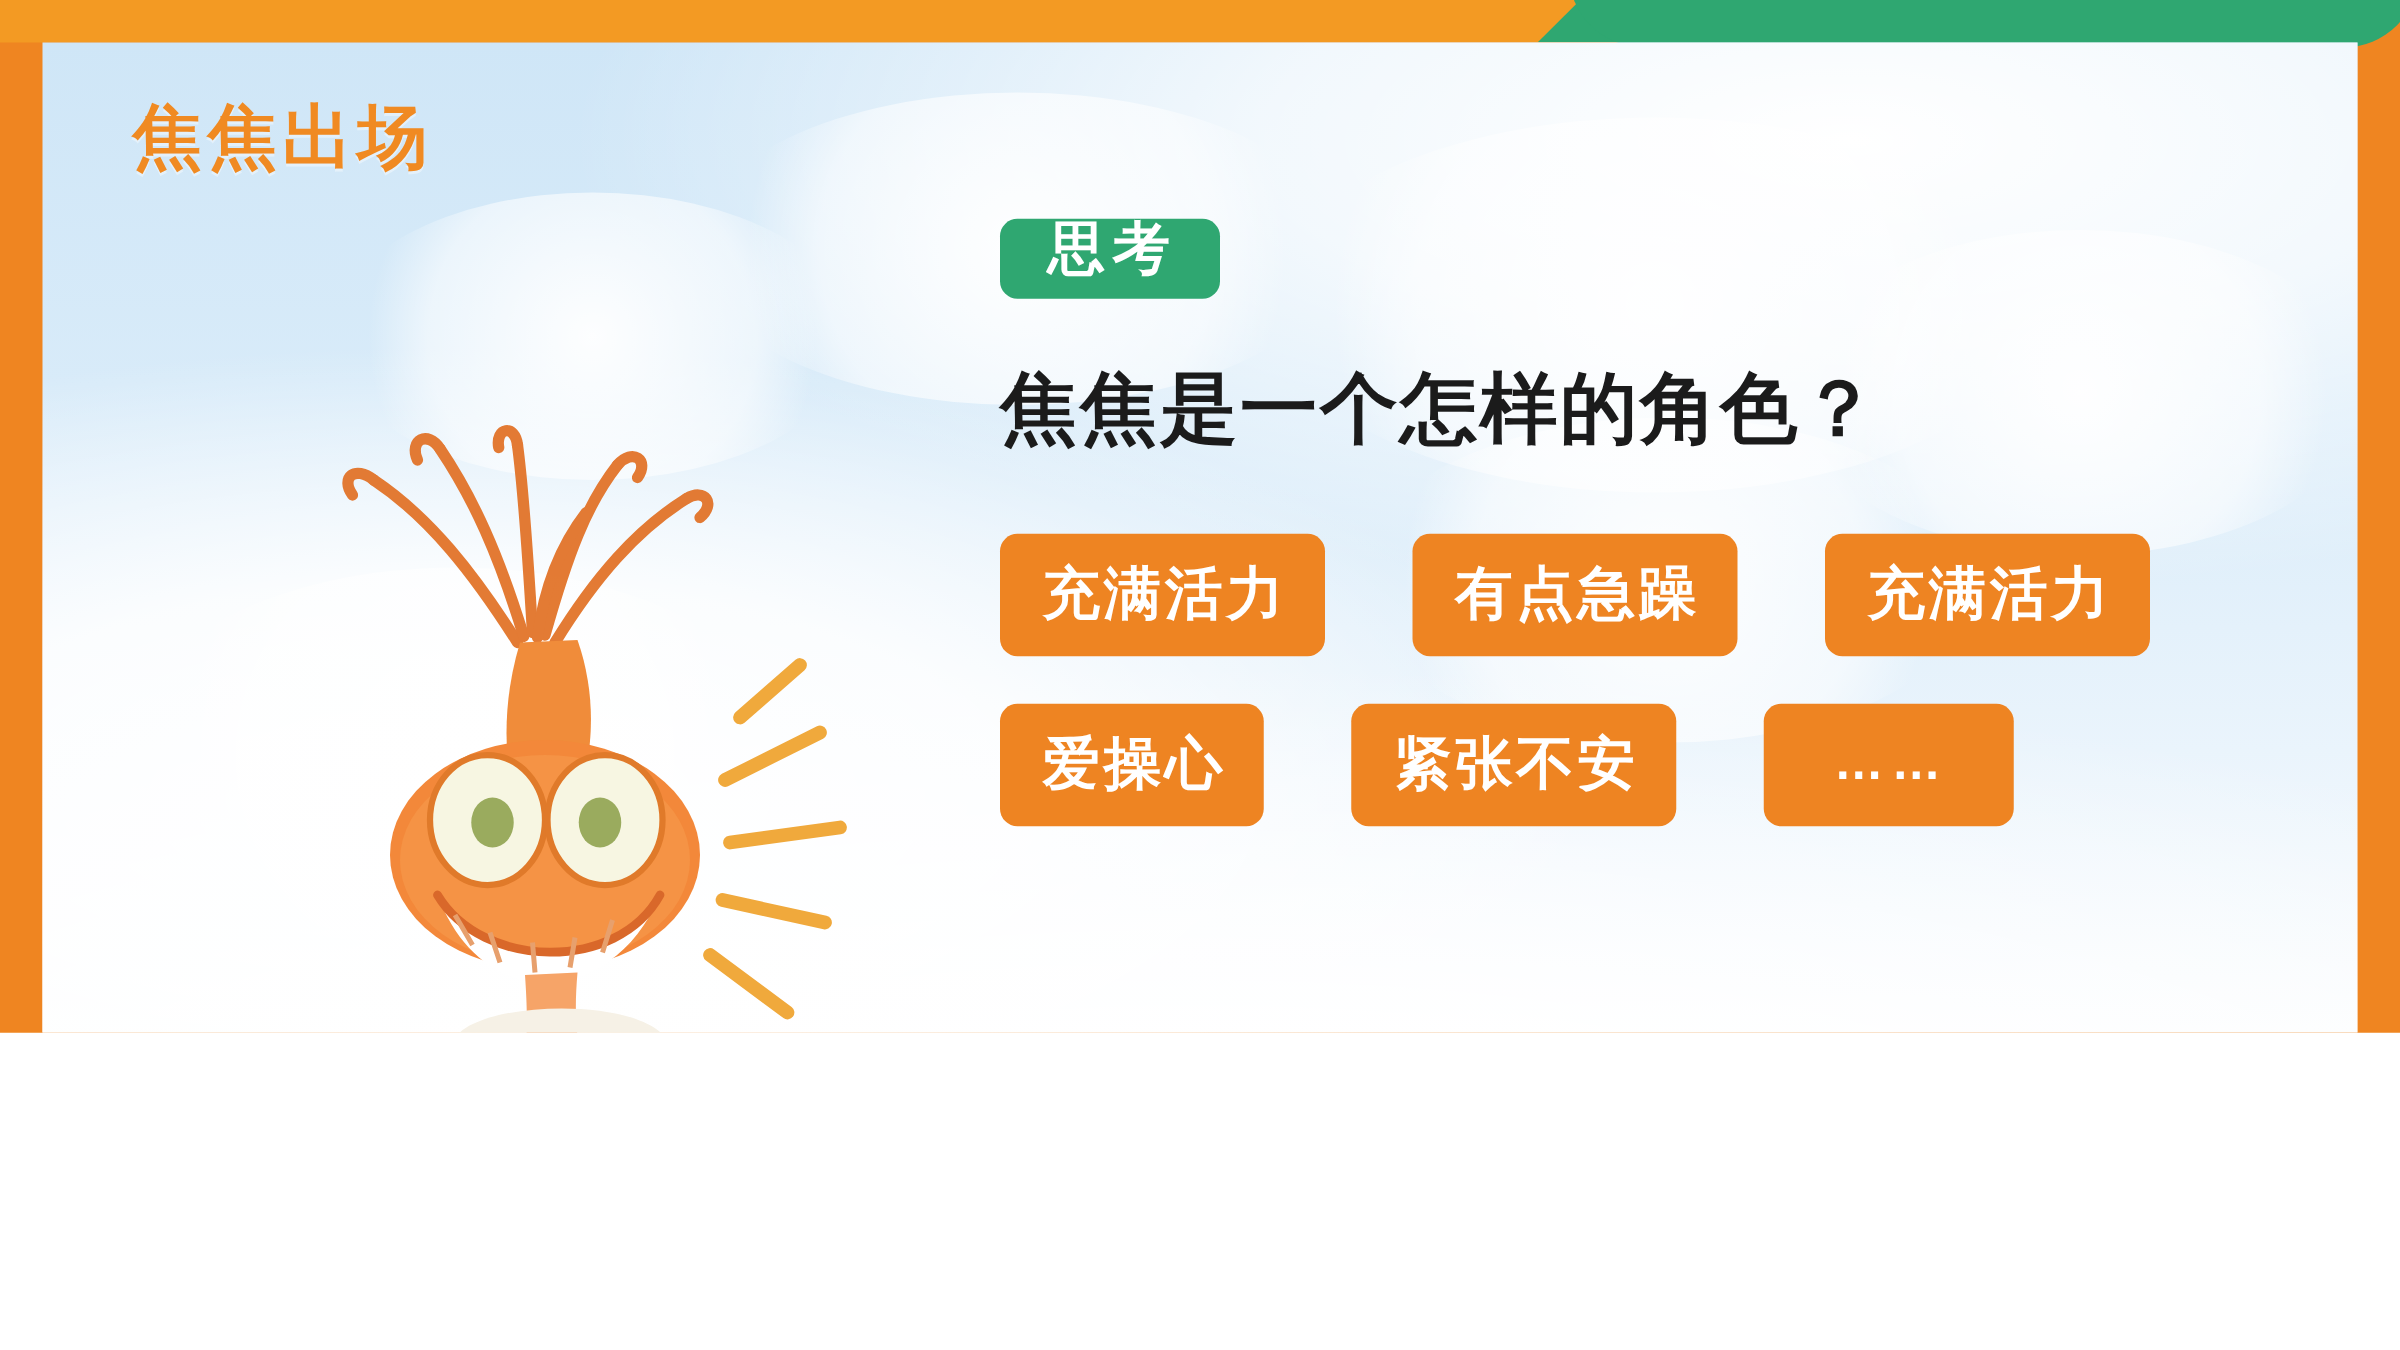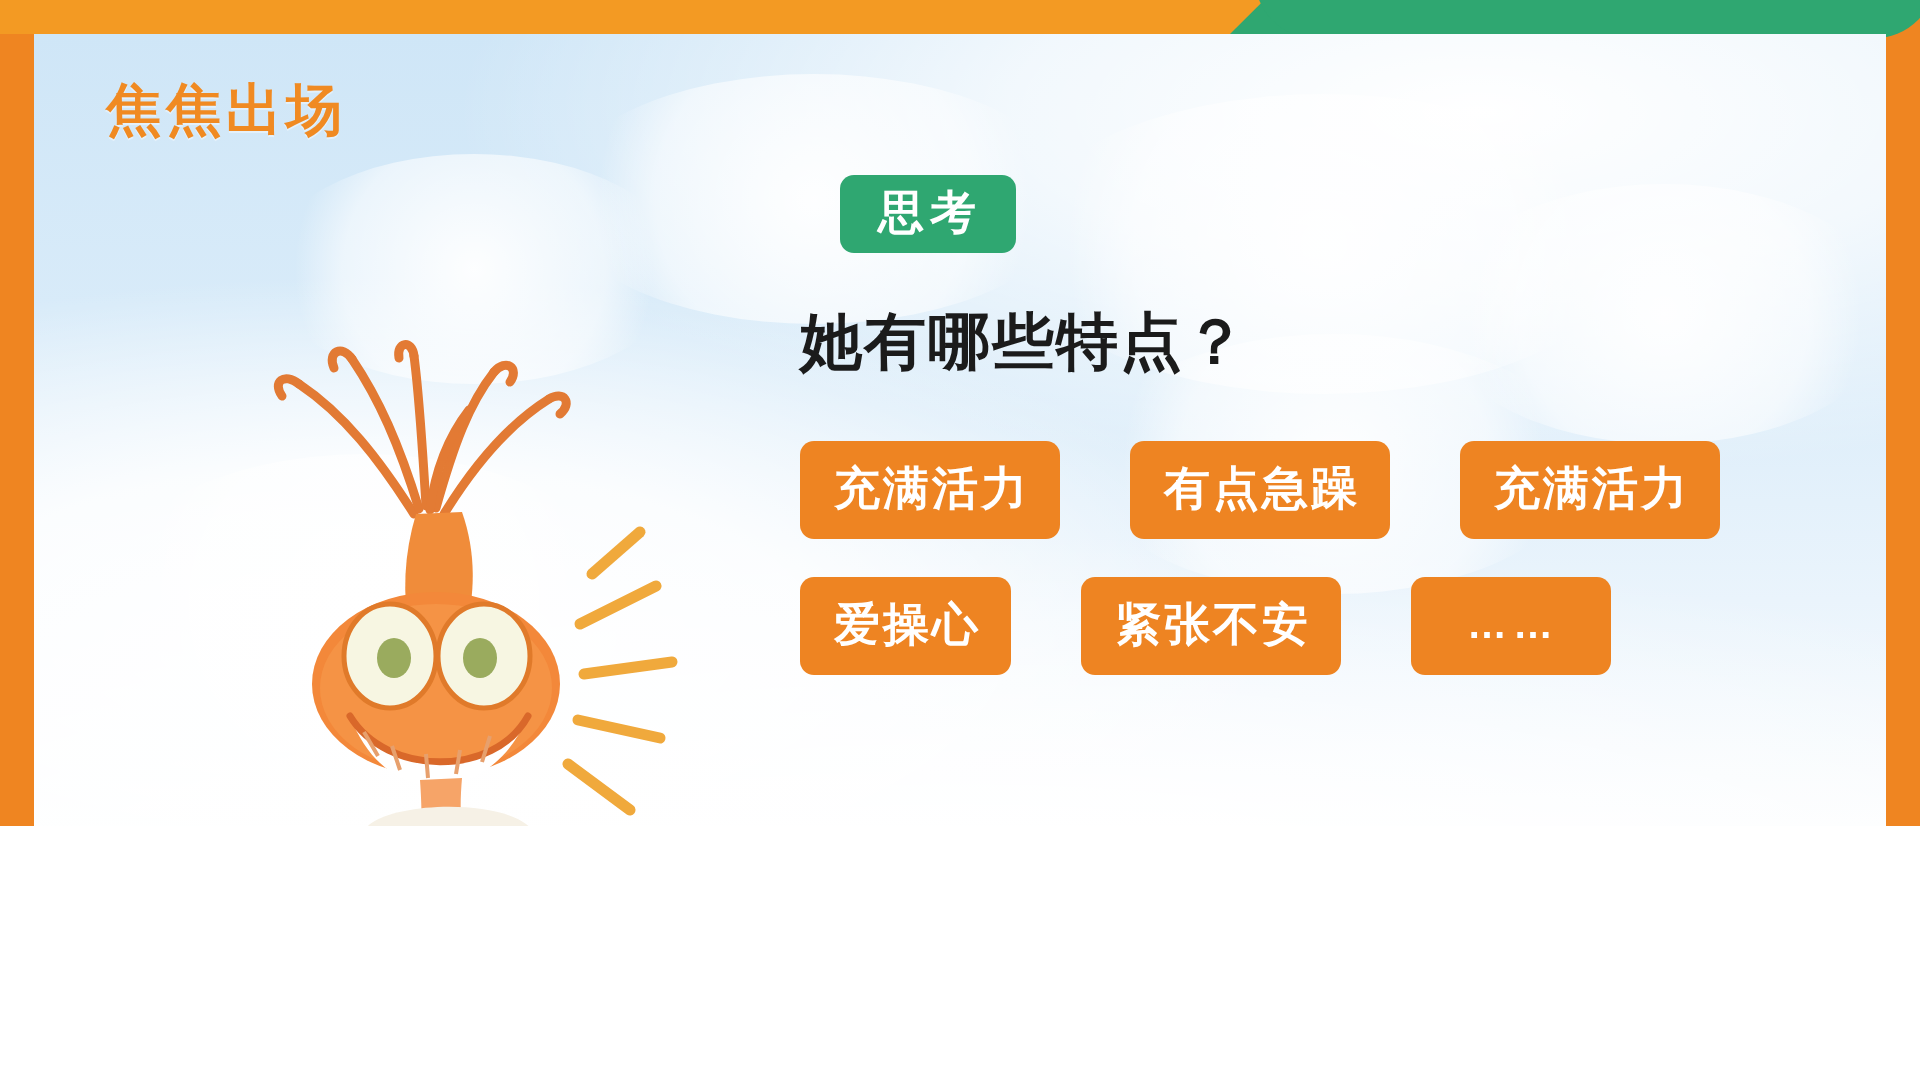--- a/index.html
+++ b/index.html
@@ -76,23 +76,22 @@
   
   .illus{
     position:absolute;left:130px;top:230px;width:520px;height:680px;
   }
   .illus svg{display:block;width:100%;height:100%;}
   
   .content{position:absolute;left:800px;top:175px;width:1020px;}
   .badge{
     display:inline-block;background:#2fa771;color:#ffffff;
     font-size:46px;font-weight:bold;letter-spacing:6px;
-    padding:14px 34px 18px 38px;border-radius:14px;
+    padding:0 34px 18px 38px;border-radius:14px;
     line-height:1;
-    margin-left:40px;
   }
   .question{
     margin-top:46px;color:#1b1b1b;font-size:62px;font-weight:bold;
     letter-spacing:2px;line-height:1.38;
   }
   .tags{margin-top:56px;}
   .tag-row{display:flex;gap:70px;margin-bottom:38px;}
   .tag{
     background:#ee8422;color:#ffffff;border-radius:14px;
     font-size:46px;font-weight:bold;letter-spacing:3px;
@@ -177,21 +176,21 @@
           <path d="M428 310 L476 268"></path>
         </g>
       </svg>
     </div>
   </div>
 
   <div class="content">
     <div class="badge">思考</div>
 
     <div class="question">
-      <div>她有哪些特点？</div>
+      <div>焦焦是一个怎样的角色？</div>
     </div>
 
     <div class="tags">
       <div class="tag-row">
         <div class="tag">充满活力</div>
         <div class="tag">有点急躁</div>
         <div class="tag">充满活力</div>
       </div>
       <div class="tag-row">
         <div class="tag">爱操心</div>

